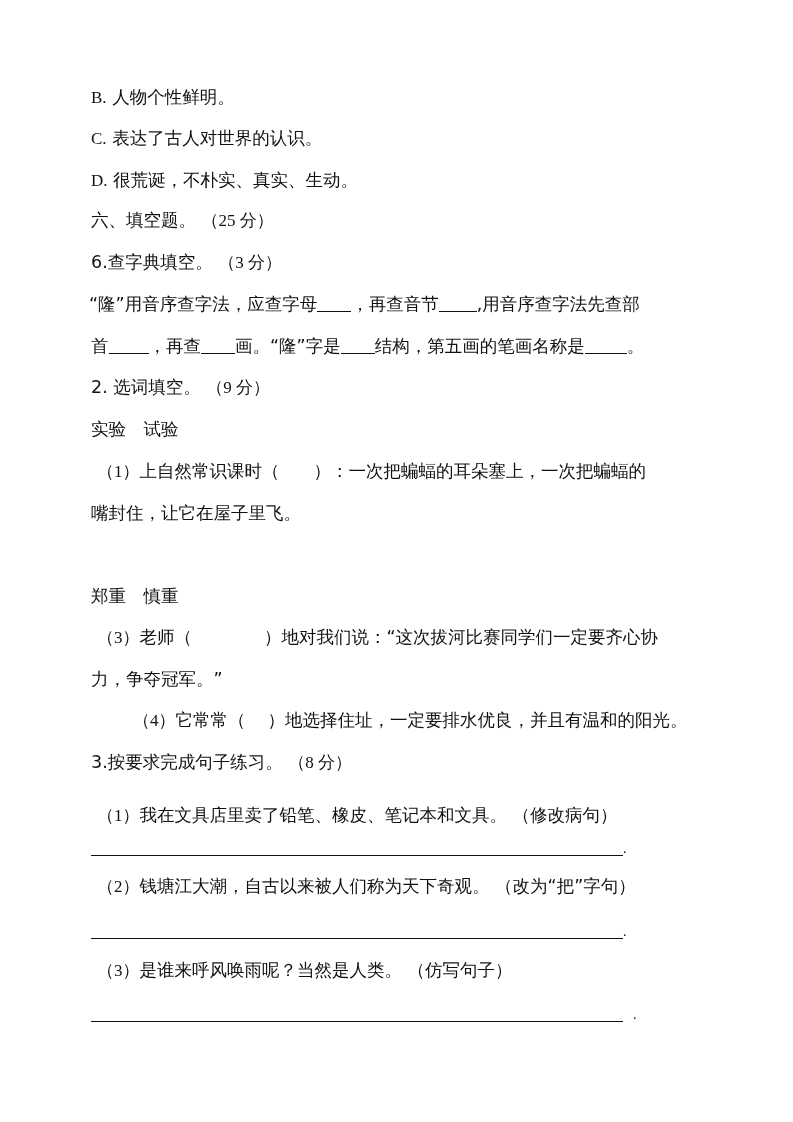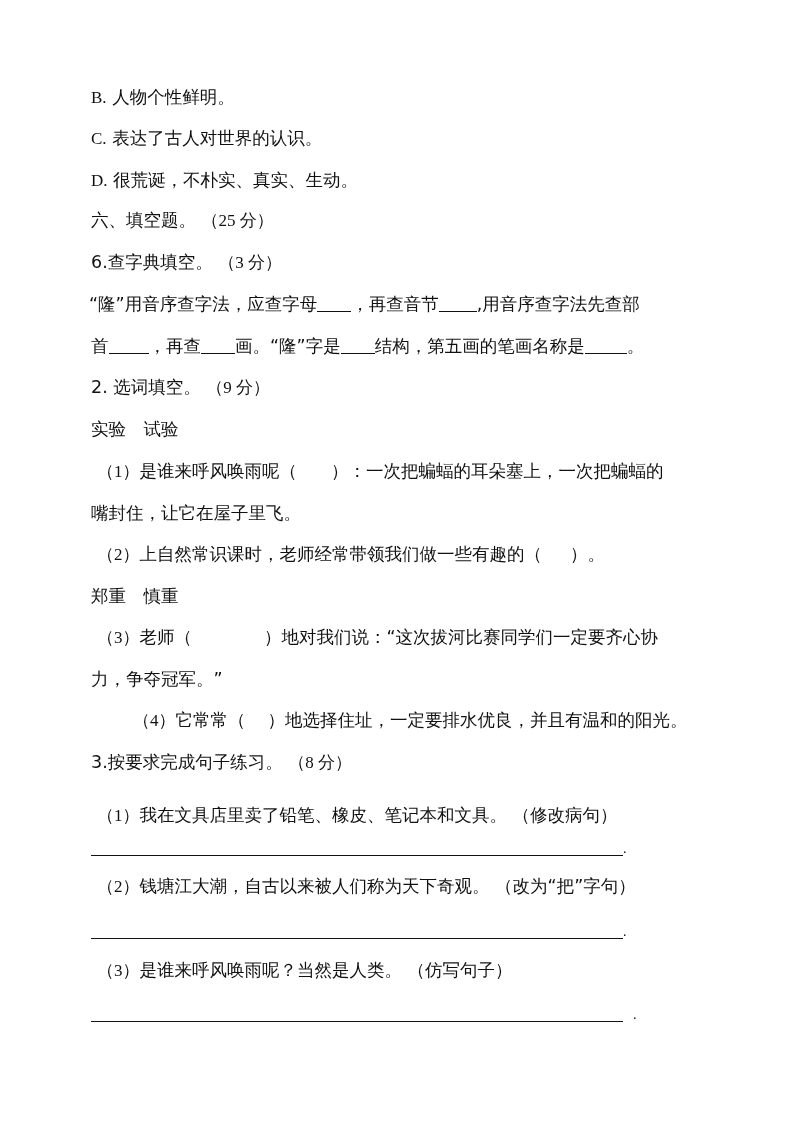--- a/index.html
+++ b/index.html
@@ -91,27 +91,24 @@
     <span>首</span><span class="blank" style="width:40px;"></span><span>，再查</span><span class="blank" style="width:34px;"></span><span>画。“隆”字是</span><span class="blank" style="width:34px;"></span><span>结构，第五画的笔画名称是</span><span class="blank" style="width:42px;"></span><span>。</span>
   </div>
 
   <div class="line" style="top:373px;">
     <span>2.  选词填空。</span>
     <span class="latin">（9 分）</span>
   </div>
   <div class="line" style="top:415px;">实验　试验</div>
 
   <div class="line indent" style="top:457px;">
-    <span class="latin">（1）</span><span>是谁来呼风唤雨呢（</span><span class="paren-gap" style="width:34px;"></span><span>）：一次把蝙蝠的耳朵塞上，一次把蝙蝠的</span>
+    <span class="latin">（1）</span><span>上自然常识课时（</span><span class="paren-gap" style="width:34px;"></span><span>）：一次把蝙蝠的耳朵塞上，一次把蝙蝠的</span>
   </div>
   <div class="line" style="top:499px;">嘴封住，让它在屋子里飞。</div>
 
-  <div class="line indent" style="top:540px;">
-    <span class="latin">（2）</span><span>上自然常识课时，老师经常带领我们做一些有趣的（</span><span class="paren-gap" style="width:28px;"></span><span>）。</span>
-  </div>
 
   <div class="line" style="top:582px;">郑重　慎重</div>
 
   <div class="line indent" style="top:623px;">
     <span class="latin">（3）</span><span>老师（</span><span class="paren-gap" style="width:72px;"></span><span>）地对我们说：“这次拔河比赛同学们一定要齐心协</span>
   </div>
   <div class="line" style="top:665px;">力，争夺冠军。”</div>
 
   <div class="line indent" style="top:706px;margin-left:36px;">
     <span class="latin">（4）</span><span>它常常（</span><span class="paren-gap" style="width:22px;"></span><span>）地选择住址，一定要排水优良，并且有温和的阳光。</span>

